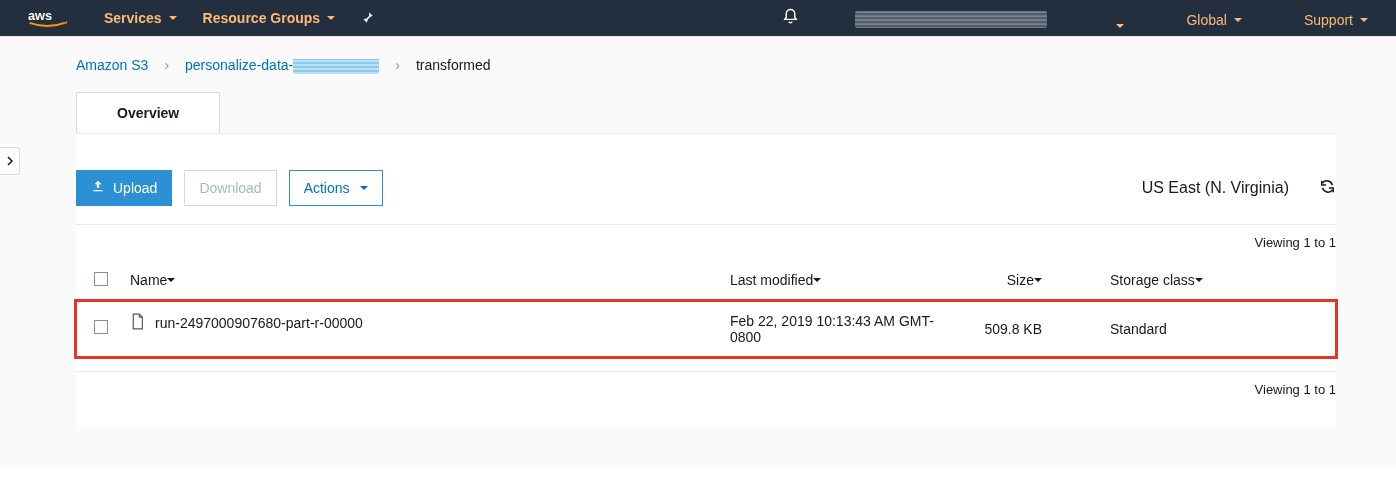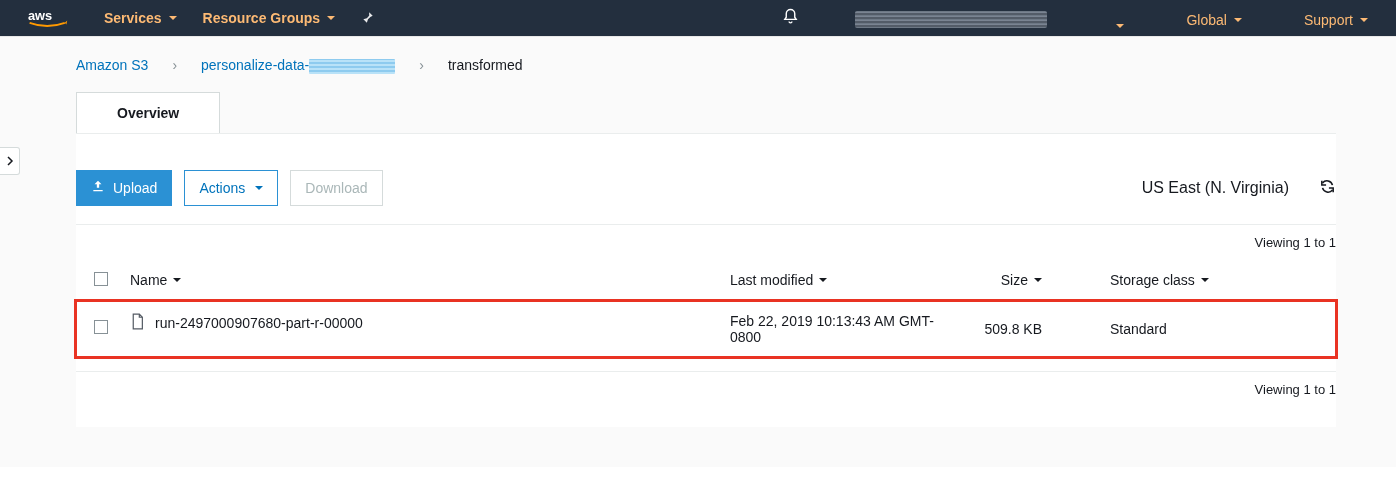--- a/index.html
+++ b/index.html
@@ -10,21 +10,21 @@
 .nav-item { display: flex; align-items: center; font-weight: 700; font-size: 14px; margin-right: 26px; cursor: pointer; }
 .nav-item .caret { margin-left: 7px; }
 .caret { width: 0; height: 0; border-left: 4px solid transparent; border-right: 4px solid transparent; border-top: 4px solid currentColor; display: inline-block; }
 .pin-icon { margin-right: auto; cursor: pointer; }
 .nav-right { display: flex; align-items: flex-end; margin-left: auto; gap: 40px; }
 .nav-right .nav-item { font-weight: 400; margin-right: 0; margin-left: 22px; }
 .bell { margin-left: 12px; }
 .account-blur { width: 192px; height: 17px; background: repeating-linear-gradient(0deg,#6d7885 0 1px,#535c68 1px 3px,#7a8492 3px 4px); border-radius: 2px; margin-left: 16px; }
 .shell { padding: 20px 60px 40px 76px; background: #fafafa; border-top: 1px solid #e8e8e8; position: relative; }
 .side-handle { position: absolute; left: 0; top: 110px; width: 20px; height: 28px; background: #fff; border: 1px solid #d5dbdb; border-left: none; border-radius: 0 3px 3px 0; display: flex; align-items: center; justify-content: center; color: #16191f; cursor: pointer; }
-.breadcrumbs { display: flex; align-items: center; gap: 24px; font-size: 14px; color: #16191f; margin-bottom: 18px; }
+.breadcrumbs { display: flex; align-items: center; gap: 16px; font-size: 14px; color: #16191f; margin-bottom: 18px; }
 .breadcrumbs a { color: #0073bb; text-decoration: none; cursor: pointer; }
 .crumb-sep { color: #879196; }
 .bucket-blur { display:inline-block; width: 86px; height: 15px; background: repeating-linear-gradient(0deg,#b9e2f8 0 2px,#8ecbef 2px 4px); vertical-align: middle; border-radius: 1px; }
 .tabs { display: flex; border-bottom: none; }
 .tab { background: #fff; border: 1px solid #d5dbdb; border-bottom: none; padding: 12px 40px; font-weight: 700; cursor: pointer; }
 .panel { background: #fff; border-top: 1px solid #eaeded; padding: 36px 0 20px; }
 .searchbox { border: 1px solid #aab7b8; display: flex; align-items: center; height: 38px; margin: 0 0 22px; padding: 0 14px; }
 .searchbox input { border: none; outline: none; font-size: 14px; flex: 1; background: transparent; }
 .searchbox input::placeholder { color: #687078; }
 .searchbox .mag { margin-right: 14px; color: #545b64; }
@@ -35,21 +35,21 @@
 .btn-outline { background: #fff; border: 1px solid #2b91d4; color: #0073bb; }
 .btn .ico { margin-right: 8px; }
 .spacer { flex: 1; }
 .region { font-size: 16px; color: #16191f; margin-right: 18px; }
 .refresh { cursor: pointer; color: #16191f; }
 hr.rule { border: none; border-top: 1px solid #eaeded; }
 .viewing-row { text-align: right; padding: 10px 0; font-size: 13px; color: #16191f; }
 .table { width: 100%; border-collapse: collapse; }
 .table th, .table td { text-align: left; padding: 12px 8px; font-size: 14px; }
 .table thead th { font-weight: 400; color: #16191f; }
-.th-sort { display: inline-flex; align-items: center; gap: 6px; cursor: pointer; }
+.th-sort { display: inline-flex; align-items: center; cursor: pointer; }
 .table td.name { display: flex; align-items: center; gap: 10px; }
 .chk { width: 14px; height: 14px; border: 1px solid #879196; display: inline-block; background: #fff; cursor: pointer; }
 .file-ico { color: #545b64; }
 .highlight-row { outline: 3px solid #e93323; outline-offset: -1px; }
 .col-chk { width: 46px; padding-left: 18px !important; }
 .col-name { width: 600px; }
 .col-mod { width: 240px; }
 .col-size { width: 140px; text-align: right !important; padding-right: 60px !important; }
 .col-class { width: auto; }
 </style>
@@ -121,25 +121,25 @@
   <div class="panel">
 
 
     <div class="toolbar">
       <div class="btn btn-primary">
         <span class="ico"><svg width="14" height="14" viewBox="0 0 24 24" fill="#fff">
               <path d="M12 3l6 6h-4v6h-4V9H6l6-6zM4 19h16v2H4z"></path>
             </svg></span>
         <span>Upload</span>
       </div>
+      <div class="btn btn-disabled">Download</div>
       <div class="btn btn-outline">
         <span>Actions</span>
         <span style="margin-left:10px;color:#0073bb" class="caret"></span>
       </div>
-      <div class="btn btn-disabled">Download</div>
       <div class="spacer"></div>
       <div class="region">US East (N. Virginia)</div>
       <div class="refresh">
         <svg width="17" height="17" viewBox="0 0 24 24" fill="none" stroke="#16191f" stroke-width="2.2">
             <path d="M4 4v6h6"></path>
             <path d="M20 20v-6h-6"></path>
             <path d="M5 14a8 8 0 0 0 14 3"></path>
             <path d="M19 10a8 8 0 0 0-14-3"></path>
           </svg>
       </div>

